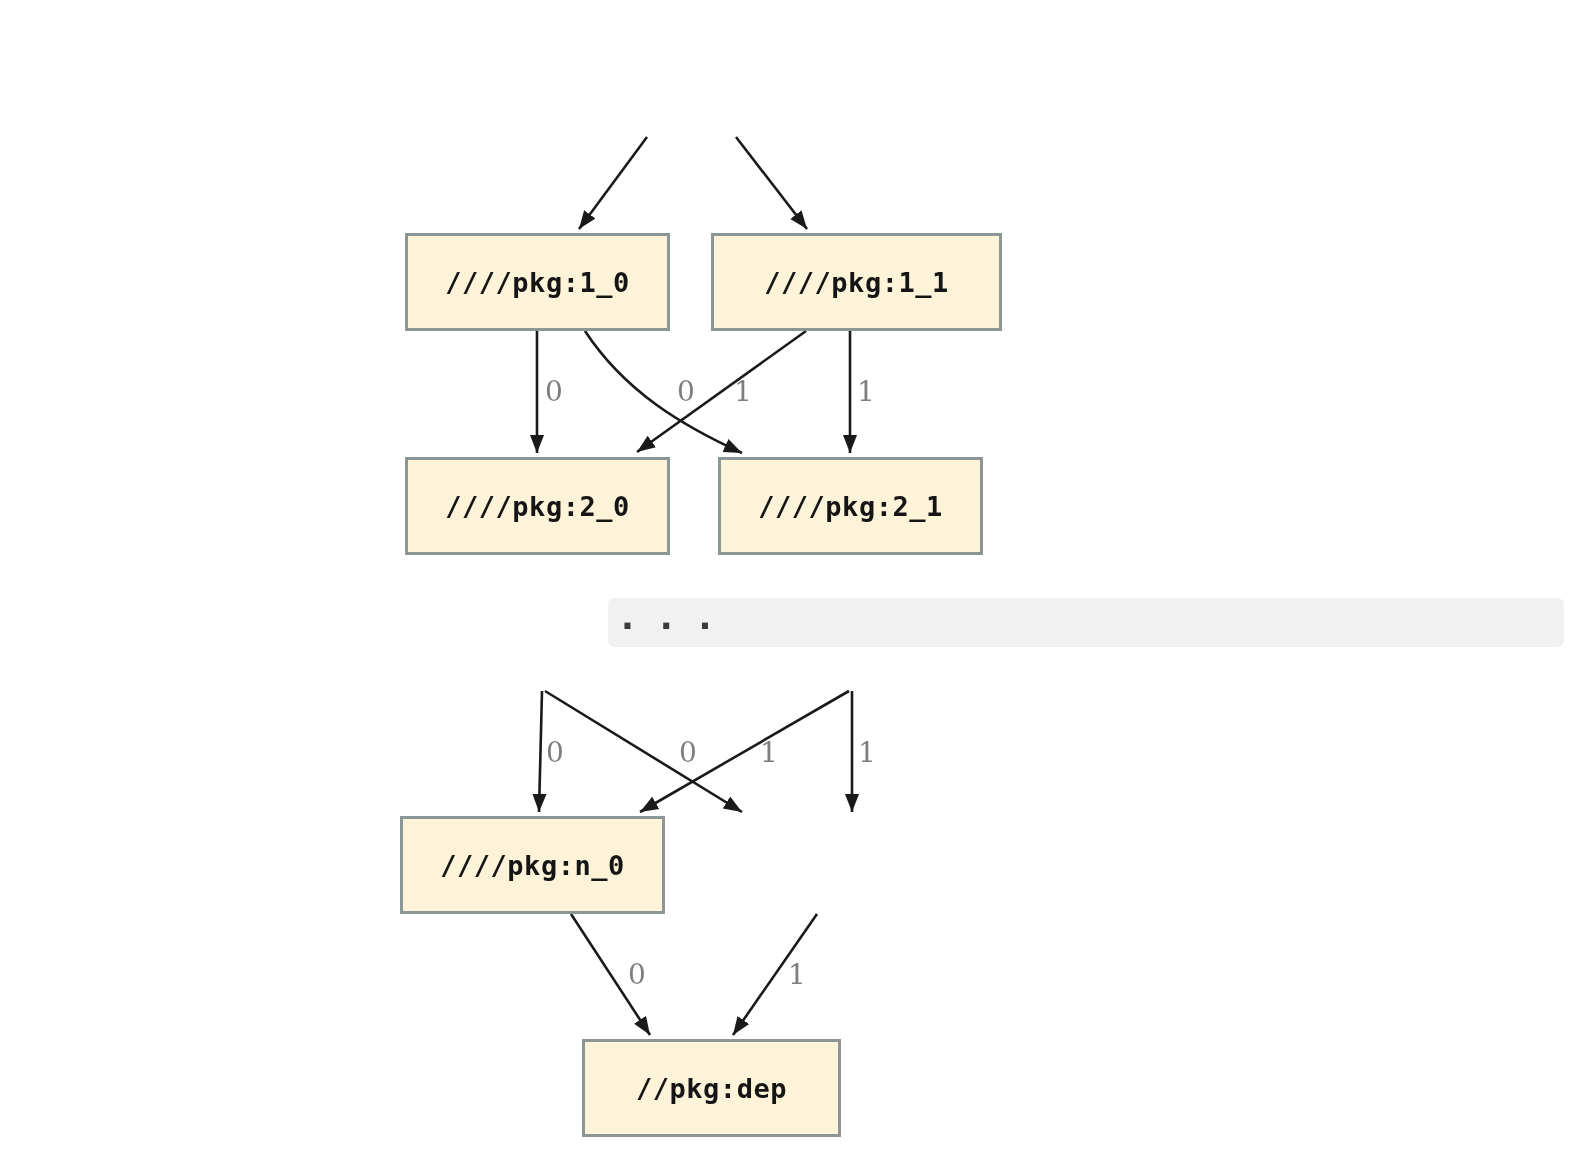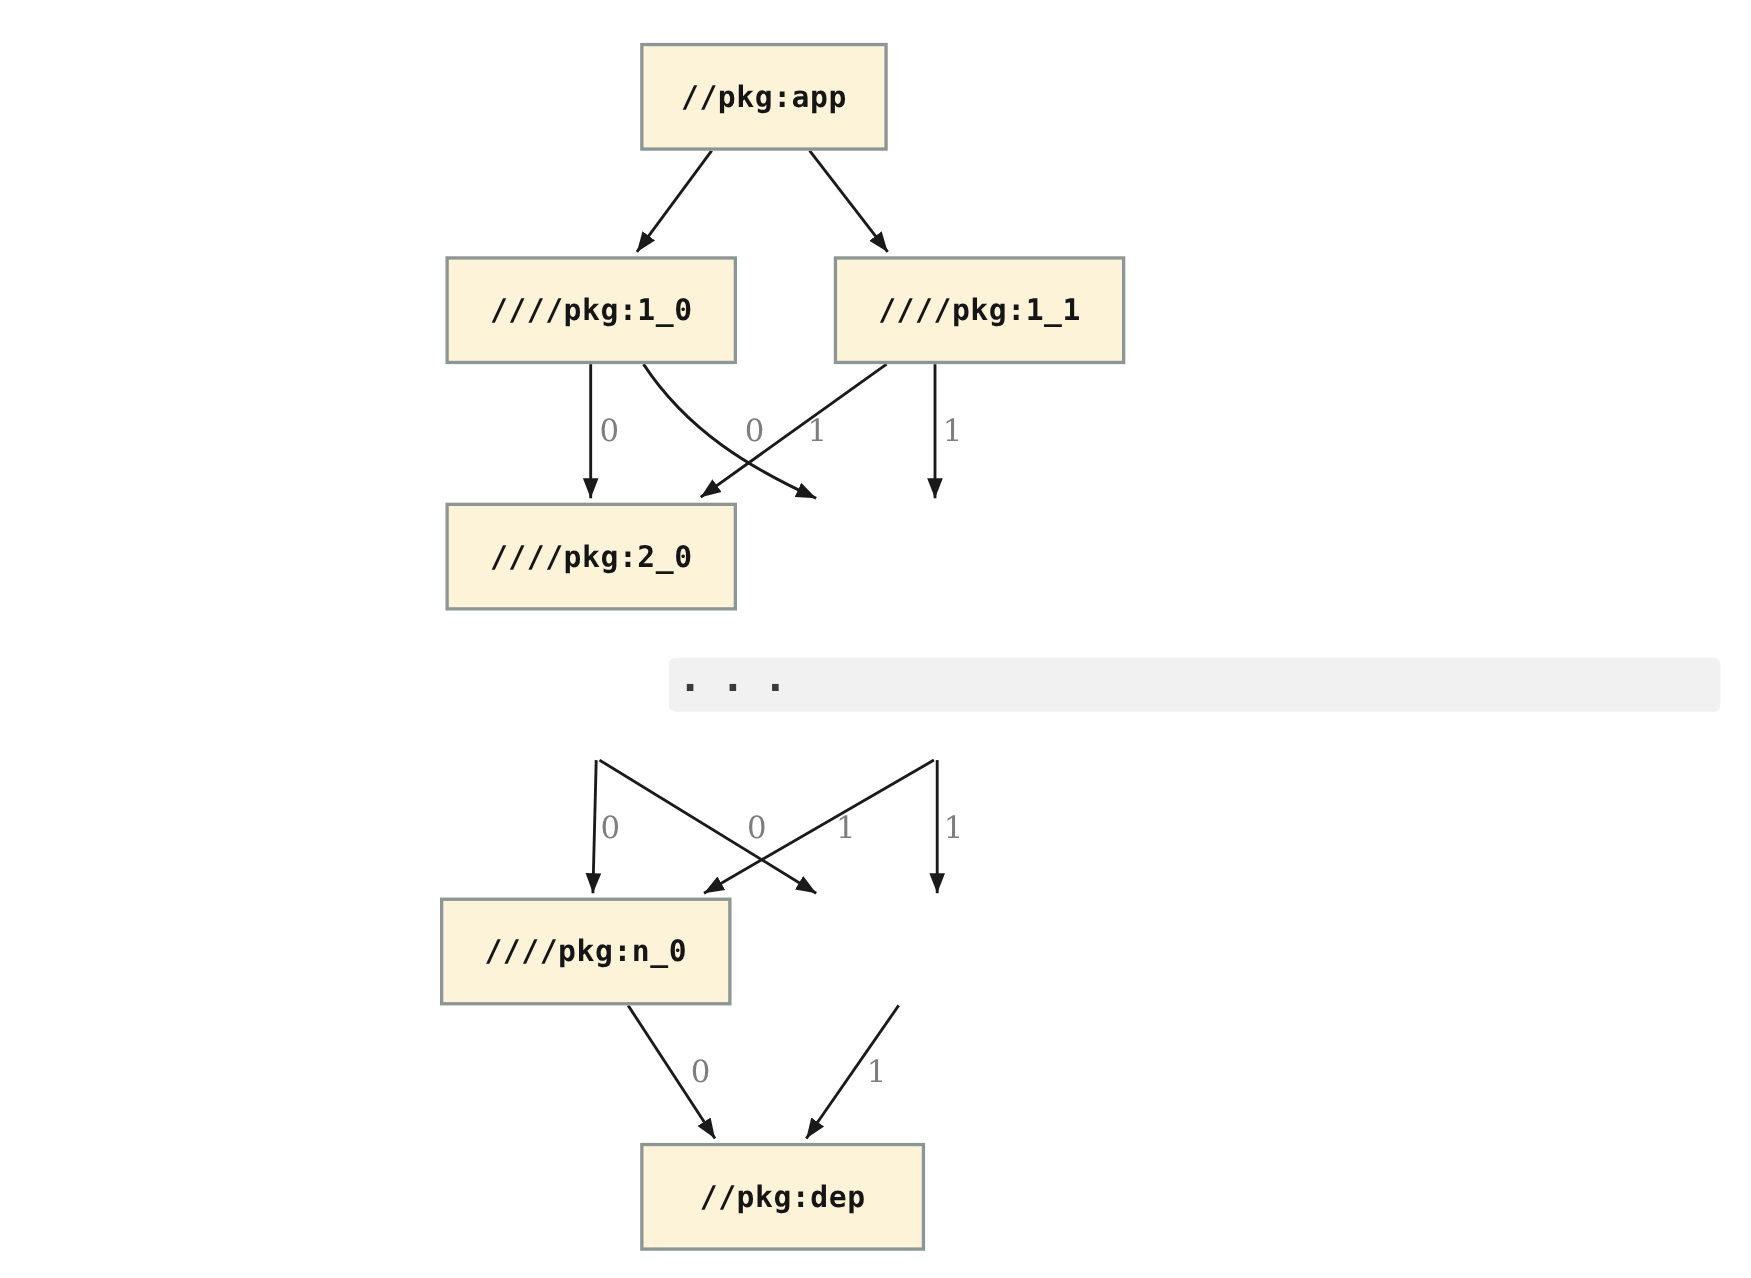--- a/index.html
+++ b/index.html
@@ -70,21 +70,21 @@
     letter-spacing: 7px;
     color: var(--ellipsis-dots, #3a3a3a);
     padding-left: 13px;
     line-height: 1;
     transform: translateY(-6px);
     white-space: pre;
   }
   
   .n-app  { left: 582px; top: 39px;   width: 225px; height: 98px; }
   .n-1_0  { left: 405px; top: 233px;  width: 265px; height: 98px; text-align: center; }
-  .n-1_1  { left: 758px; top: 233px;  width: 265px; height: 98px; }
+  .n-1_1  { left: 711px; top: 233px;  width: 291px; height: 98px; }
   .n-2_0  { left: 405px; top: 457px;  width: 265px; height: 98px; }
   .n-2_1  { left: 718px; top: 457px;  width: 265px; height: 98px; }
   .n-n_0  { left: 400px; top: 816px;  width: 265px; height: 98px; }
   .n-n_1  { left: 718px; top: 816px;  width: 265px; height: 98px; }
   .n-dep  { left: 582px; top: 1039px; width: 259px; height: 98px; }
 </style>
 </head>
 <body>
 
 <div class="canvas">
@@ -118,36 +118,36 @@
 
     <text class="edge-label" x="546" y="762">0</text>
     <text class="edge-label" x="679" y="762">0</text>
     <text class="edge-label" x="760" y="762">1</text>
     <text class="edge-label" x="858" y="762">1</text>
 
     <text class="edge-label" x="628" y="984">0</text>
     <text class="edge-label" x="788" y="984">1</text>
   </svg>
 
-  <div class="node n-app">
-    <span class="node-label">//pkg:app</span>
-  </div>
 
   <div class="node n-1_0">
     <span class="node-label">////pkg:1_0</span>
   </div>
 
   <div class="node n-1_1">
     <span class="node-label">////pkg:1_1</span>
   </div>
 
   <div class="node n-2_0">
     <span class="node-label">////pkg:2_0</span>
   </div>
 
+  <div class="node n-2_1">
+    <span class="node-label">////pkg:2_1</span>
+  </div>
 
   <div class="ellipsis-bar">
     <span class="ellipsis-dots">. . .</span>
   </div>
 
   <div class="node n-n_0">
     <span class="node-label">////pkg:n_0</span>
   </div>
 
 

